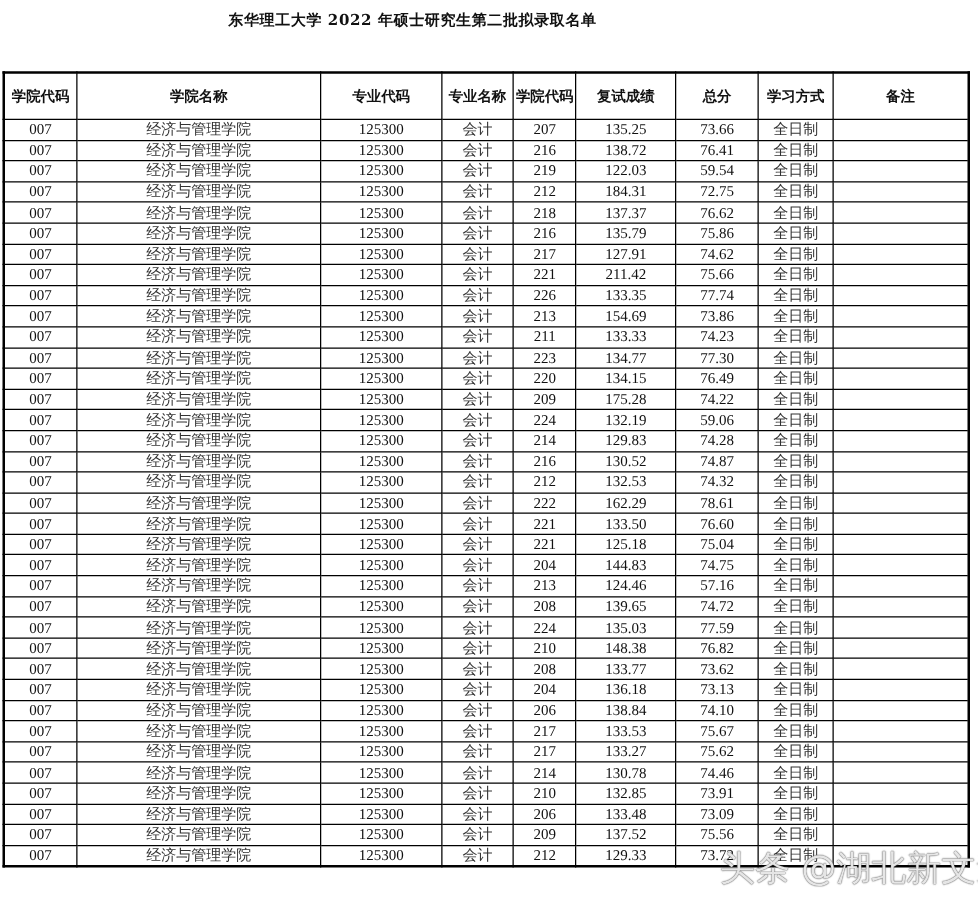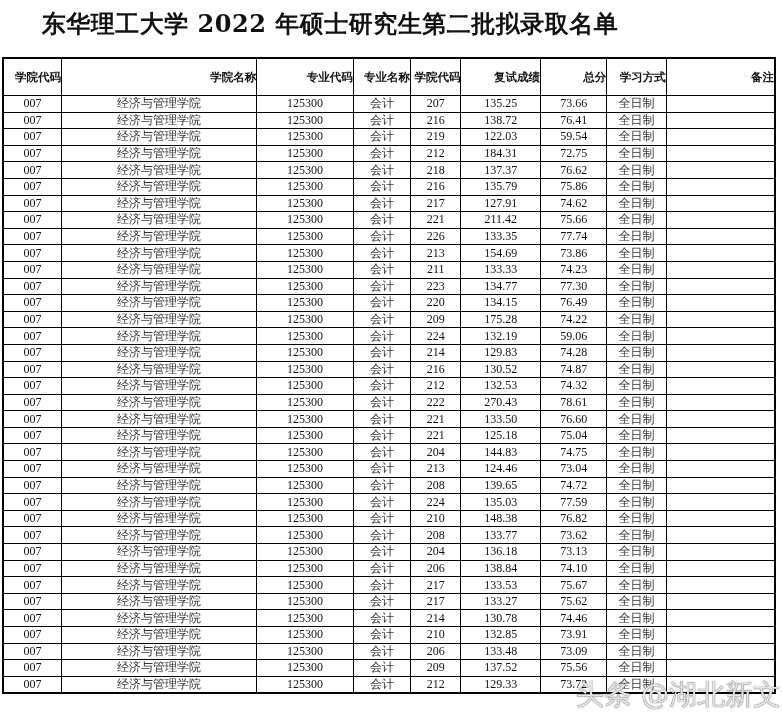--- a/index.html
+++ b/index.html
@@ -1,20 +1,20 @@
 <!DOCTYPE html>
 <html><head>
 <meta charset="utf-8">
 <style>
   html, body { margin: 0; padding: 0; background: #ffffff; }
   body { width: 782px; height: 721px; position: relative; overflow: hidden; font-family: "DejaVu Serif", "Liberation Serif", serif; color: #111; }
-  .title { position: absolute; left: 0; top: 8px; width: 660px; text-align: center; font-size: 24px; font-weight: bold; letter-spacing: 0.5px; font-family: "DejaVu Serif", serif; }
+  .title { position: absolute; left: 0; top: 8px; width: 660px; text-align: center; font-size: 12px; font-weight: bold; letter-spacing: 0.5px; font-family: "DejaVu Serif", serif; }
   table.roster { position: absolute; left: 2px; top: 57px; border-collapse: collapse; table-layout: fixed; width: 774px; border: 2px solid #000; }
   table.roster th, table.roster td { border: 1.5px solid #000; padding: 0; text-align: center; overflow: hidden; white-space: nowrap; }
-  table.roster th { height: 36px; font-size: 11.5px; font-weight: bold; font-family: "DejaVu Sans", sans-serif; text-align: right; }
+  table.roster th { height: 36px; font-size: 11.5px; font-weight: bold; font-family: "DejaVu Sans", sans-serif; }
   table.roster td { height: 15.6px; line-height: 15px; font-size: 12px; font-family: "Liberation Serif", serif; }
   td.name, td.major, td.mode { font-family: "DejaVu Sans", sans-serif; font-size: 11.5px; color: #333; }
   .watermark { position: absolute; left: 576px; top: 676px; font-size: 28px; color: rgba(255,255,255,0.85); text-shadow: 0 0 1px #555, 0 0 1px #555; font-family: "DejaVu Sans", sans-serif; pointer-events: none; white-space: nowrap; }
 </style>
 </head>
 <body>
 
 <div class="title">东华理工大学 2022 年硕士研究生第二批拟录取名单</div>
 
 <table class="roster">
@@ -240,21 +240,21 @@
         <td>74.32</td>
         <td class="mode">全日制</td>
         <td></td>
       </tr>
       <tr>
         <td>007</td>
         <td class="name">经济与管理学院</td>
         <td>125300</td>
         <td class="major">会计</td>
         <td>222</td>
-        <td>270.43</td>
+        <td>162.29</td>
         <td>78.61</td>
         <td class="mode">全日制</td>
         <td></td>
       </tr>
       <tr>
         <td>007</td>
         <td class="name">经济与管理学院</td>
         <td>125300</td>
         <td class="major">会计</td>
         <td>221</td>
@@ -285,21 +285,21 @@
         <td class="mode">全日制</td>
         <td></td>
       </tr>
       <tr>
         <td>007</td>
         <td class="name">经济与管理学院</td>
         <td>125300</td>
         <td class="major">会计</td>
         <td>213</td>
         <td>124.46</td>
-        <td>73.04</td>
+        <td>57.16</td>
         <td class="mode">全日制</td>
         <td></td>
       </tr>
       <tr>
         <td>007</td>
         <td class="name">经济与管理学院</td>
         <td>125300</td>
         <td class="major">会计</td>
         <td>208</td>
         <td>139.65</td>

